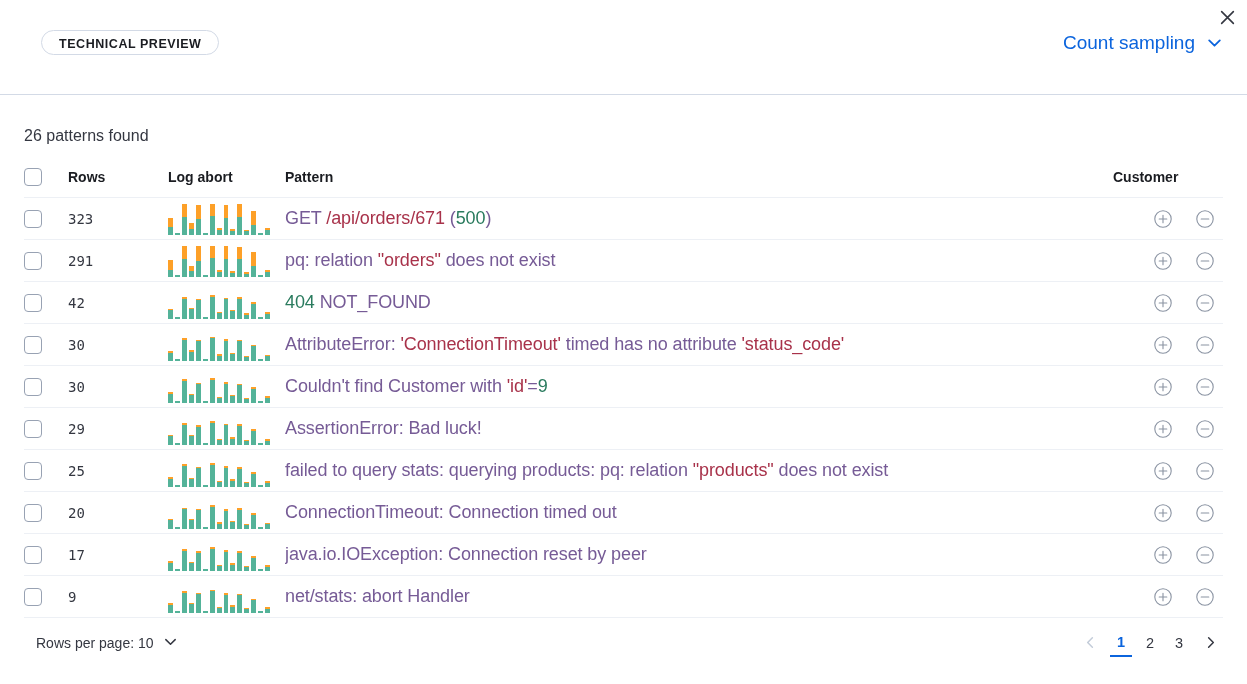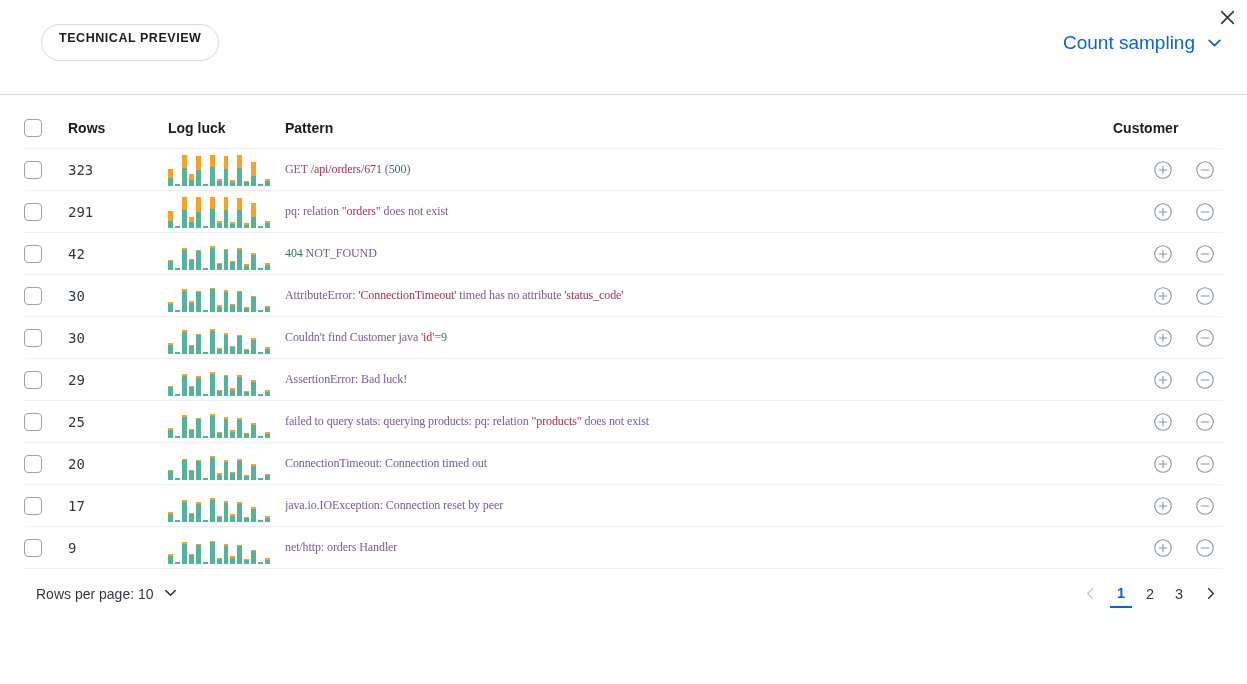--- a/index.html
+++ b/index.html
@@ -33,21 +33,21 @@
     font-size: 30px;
     font-weight: 700;
     letter-spacing: -0.3px;
     color: #1a1c21;
     white-space: nowrap;
   }
   .badge {
     margin-left: 17px;
     border: 1px solid #D3DAE6;
     border-radius: 999px;
-    padding: 7px 17px 16px 17px;
+    padding: 7px 17px 4px 17px;
     font-size: 12.5px;
     font-weight: 700;
     letter-spacing: 0.55px;
     color: #1a1c21;
     white-space: nowrap;
     line-height: 1;
   }
   .header-right {
     margin-left: auto;
     display: flex;
@@ -149,22 +149,22 @@
     display: flex;
     flex-direction: column;
     justify-content: flex-end;
     min-width: 0;
   }
   .bar .seg-top { background: #FDA028; }
   .bar .seg-bot { background: #54B399; }
 
   
   .cell-ex {
-    font-family: Liberation Serif, serif;
-    font-size: 12px;
+    font-family: Liberation Sans, sans-serif;
+    font-size: 18px;
     white-space: nowrap;
     overflow: hidden;
     text-overflow: ellipsis;
     letter-spacing: -0.1px;
   }
   .tok-d { color: #765b96; }   
   .tok-s { color: #a8324a; }   
   .tok-n { color: #2a7b5e; }   
 
   
@@ -250,36 +250,37 @@
 
   <div class="close-btn">
     <svg width="17" height="17" viewBox="0 0 16 16" fill="none">
       <path d="M2.5 2.5 L13.5 13.5 M13.5 2.5 L2.5 13.5" stroke="#343741" stroke-width="1.5" stroke-linecap="round"></path>
     </svg>
   </div>
 </div>
 
 <div class="content">
 
+  <div class="patterns-found">26 patterns found</div>
 
   <table class="patterns">
     <colgroup>
       <col class="col-check">
         <col class="col-count">
         <col class="col-rate">
         <col class="col-ex">
         <col class="col-act">
     </colgroup>
     <thead>
       <tr>
         <th>
           <span class="checkbox"></span>
         </th>
         <th class="th-count-label">Rows</th>
-        <th>Log luck</th>
+        <th>Log abort</th>
         <th>Pattern</th>
         <th class="th-actions">Customer</th>
       </tr>
     </thead>
     <tbody id="rows-body">
         <tr>
           <td>
             <span class="checkbox"></span>
           </td>
           <td class="cell-count">323</td>
@@ -657,21 +658,21 @@
               </div>
               <div class="bar">
                 <div class="seg-bot" style="height: 1.5px; background: rgb(84, 179, 153);"></div>
               </div>
               <div class="bar">
                 <div class="seg-top" style="height: 1.6px; background: rgb(253, 160, 40);"></div>
                 <div class="seg-bot" style="height: 4.48px; background: rgb(84, 179, 153);"></div>
               </div>
             </div>
           </td>
-          <td class="cell-ex"><span class="tok-d">Couldn't find Customer java </span><span class="tok-s">'id'</span><span class="tok-d">=</span><span class="tok-n">9</span></td>
+          <td class="cell-ex"><span class="tok-d">Couldn't find Customer with </span><span class="tok-s">'id'</span><span class="tok-d">=</span><span class="tok-n">9</span></td>
           <td>
             <div class="actions">
               <span class="act-icon"><svg width="20" height="20" viewBox="0 0 20 20" fill="none">
                   <circle cx="10" cy="10" r="8.2" stroke="#8a93a2" stroke-width="1.1"></circle>
                   <path d="M10 6.2 V13.8 M6.2 10 H13.8" stroke="#8a93a2" stroke-width="1.1" stroke-linecap="round"></path>
                 </svg></span>
               <span class="act-icon"><svg width="20" height="20" viewBox="0 0 20 20" fill="none">
                   <circle cx="10" cy="10" r="8.2" stroke="#8a93a2" stroke-width="1.1"></circle>
                   <path d="M6.2 10 H13.8" stroke="#8a93a2" stroke-width="1.1" stroke-linecap="round"></path>
                 </svg></span>
@@ -1057,21 +1058,21 @@
               </div>
               <div class="bar">
                 <div class="seg-bot" style="height: 1.5px; background: rgb(84, 179, 153);"></div>
               </div>
               <div class="bar">
                 <div class="seg-top" style="height: 1.6px; background: rgb(253, 160, 40);"></div>
                 <div class="seg-bot" style="height: 3.84px; background: rgb(84, 179, 153);"></div>
               </div>
             </div>
           </td>
-          <td class="cell-ex"><span class="tok-d">net/http: orders Handler</span></td>
+          <td class="cell-ex"><span class="tok-d">net/stats: abort Handler</span></td>
           <td>
             <div class="actions">
               <span class="act-icon"><svg width="20" height="20" viewBox="0 0 20 20" fill="none">
                   <circle cx="10" cy="10" r="8.2" stroke="#8a93a2" stroke-width="1.1"></circle>
                   <path d="M10 6.2 V13.8 M6.2 10 H13.8" stroke="#8a93a2" stroke-width="1.1" stroke-linecap="round"></path>
                 </svg></span>
               <span class="act-icon"><svg width="20" height="20" viewBox="0 0 20 20" fill="none">
                   <circle cx="10" cy="10" r="8.2" stroke="#8a93a2" stroke-width="1.1"></circle>
                   <path d="M6.2 10 H13.8" stroke="#8a93a2" stroke-width="1.1" stroke-linecap="round"></path>
                 </svg></span>

